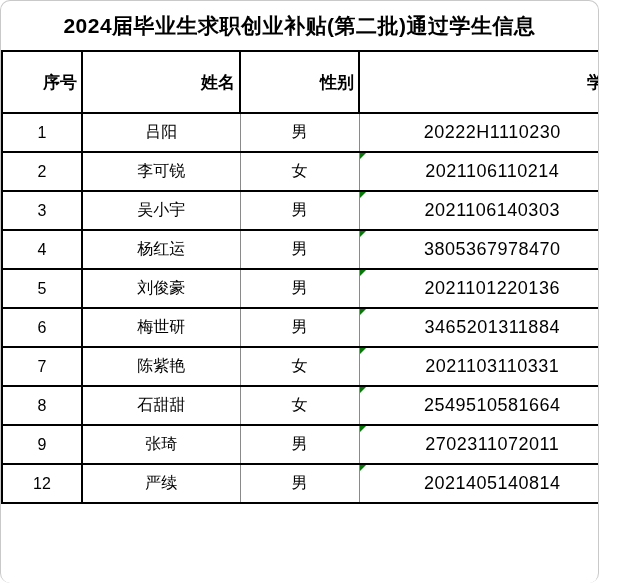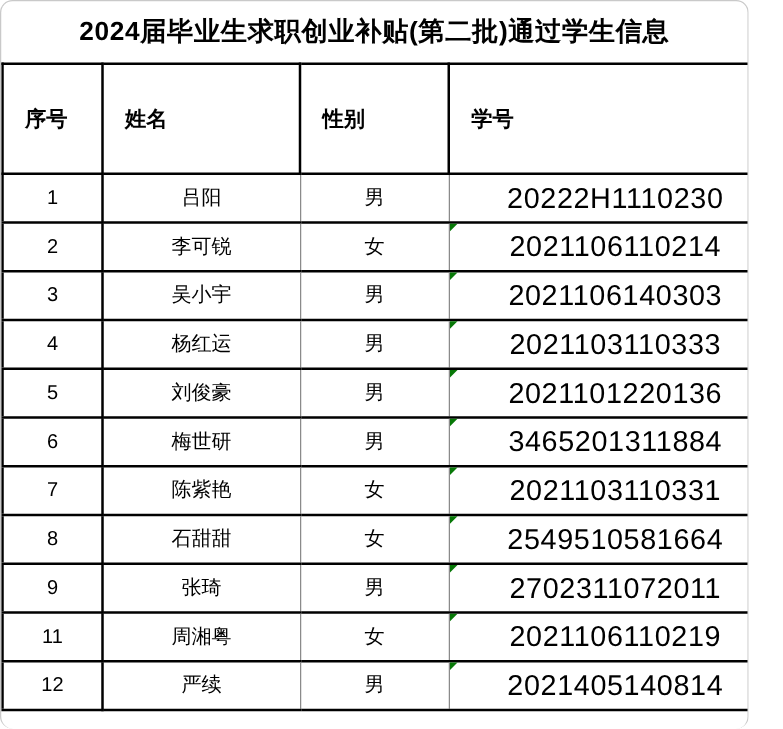--- a/index.html
+++ b/index.html
@@ -39,40 +39,40 @@
   }
   table.students col.c0{width:80px;}
   table.students col.c1{width:158px;}
   table.students col.c2{width:119px;}
   table.students col.c3{width:267px;}
   table.students{border:2px solid var(--border-black);}
   table.students th{
     height:52px;
     font-size:17px;
     font-weight:bold;
-    text-align:left;
+    text-align:right;
     vertical-align:middle;
     border:2px solid var(--border-black);
-    padding:17px;
+    padding:4px;
   }
   table.students td{
     height:37px;
     font-size:16px;
     text-align:center;
     vertical-align:middle;
     border-top:2px solid var(--border-black);
     border-bottom:2px solid var(--border-black);
     padding:0;
     position:relative;
   }
   
   table.students td.c0{border-right:2px solid var(--border-black);}
   table.students td.c1{border-right:1px solid var(--grid-gray);}
   table.students td.c2{border-right:1px solid var(--grid-gray);}
-  table.students td.c3{font-size:23px;letter-spacing:0.5px;}
+  table.students td.c3{font-size:18px;letter-spacing:0.5px;}
   .flag{
     position:absolute;
     left:0;top:0;
     width:0;height:0;
     border-top:6px solid var(--flag-green);
     border-right:6px solid transparent;
   }
   
   .border-gap{
     position:absolute;
@@ -131,21 +131,21 @@
       <span class="flag"></span>
       <span>2021106140303</span>
     </td>
   </tr>
         <tr>
     <td class="c0">4</td>
     <td class="c1">杨红运</td>
     <td class="c2">男</td>
     <td class="c3">
       <span class="flag"></span>
-      <span>2021103110333</span>
+      <span>3805367978470</span>
     </td>
   </tr>
         <tr>
     <td class="c0">5</td>
     <td class="c1">刘俊豪</td>
     <td class="c2">男</td>
     <td class="c3">
       <span class="flag"></span>
       <span>2021101220136</span>
     </td>
@@ -180,29 +180,20 @@
         <tr>
     <td class="c0">9</td>
     <td class="c1">张琦</td>
     <td class="c2">男</td>
     <td class="c3">
       <span class="flag"></span>
       <span>2702311072011</span>
     </td>
   </tr>
         <tr>
-    <td class="c0">11</td>
-    <td class="c1">周湘粤</td>
-    <td class="c2">女</td>
-    <td class="c3">
-      <span class="flag"></span>
-      <span>2021106110219</span>
-    </td>
-  </tr>
-        <tr>
     <td class="c0">12</td>
     <td class="c1">严续</td>
     <td class="c2">男</td>
     <td class="c3">
       <span class="flag"></span>
       <span>2021405140814</span>
     </td>
   </tr>
       </tbody>
   </table>

